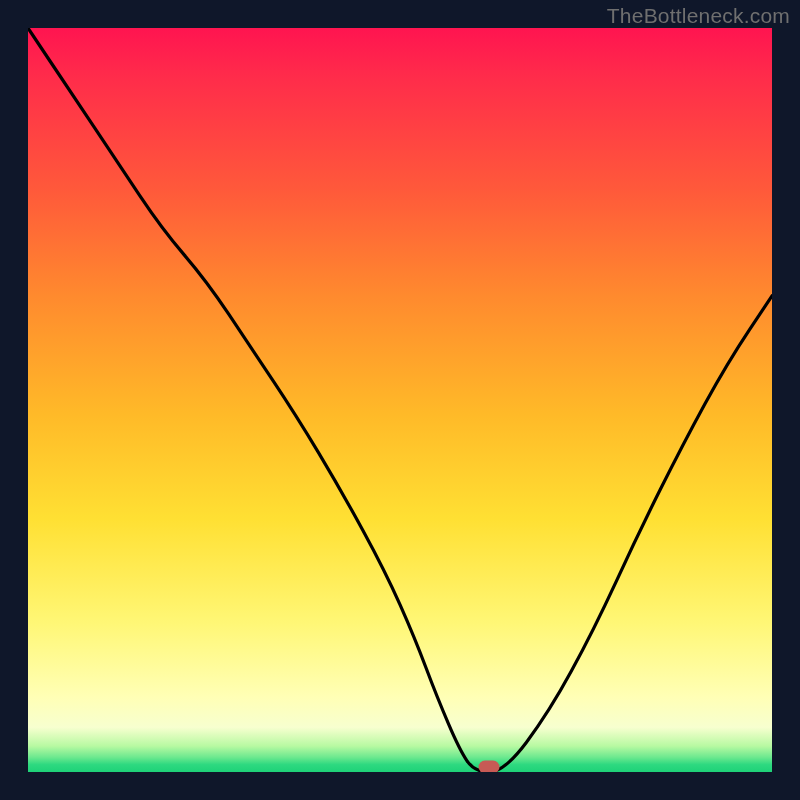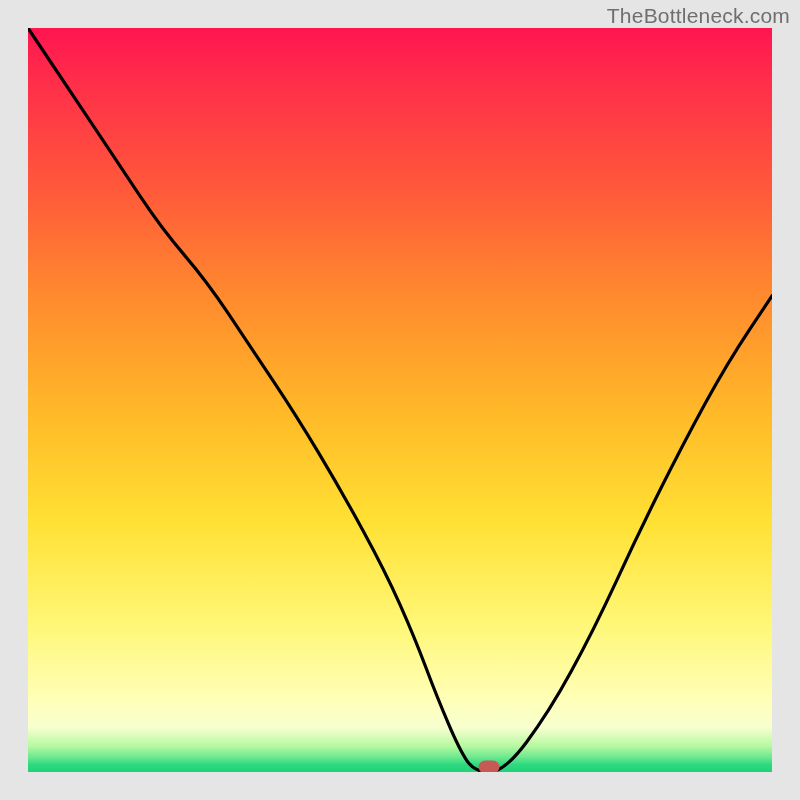--- a/index.html
+++ b/index.html
@@ -8,21 +8,21 @@
     width: 800px;
     height: 800px;
     background: #000;
     overflow: hidden;
     font-family: Arial, Helvetica, sans-serif;
   }
   .frame {
     position: relative;
     width: 800px;
     height: 800px;
-    background: #e5e5e5;
+    background: #0f172a;
   }
   .watermark {
     position: absolute;
     top: 4px;
     right: 10px;
     color: #6f6f6f;
     font-size: 21px;
     font-weight: 500;
     letter-spacing: 0.2px;
     z-index: 10;

